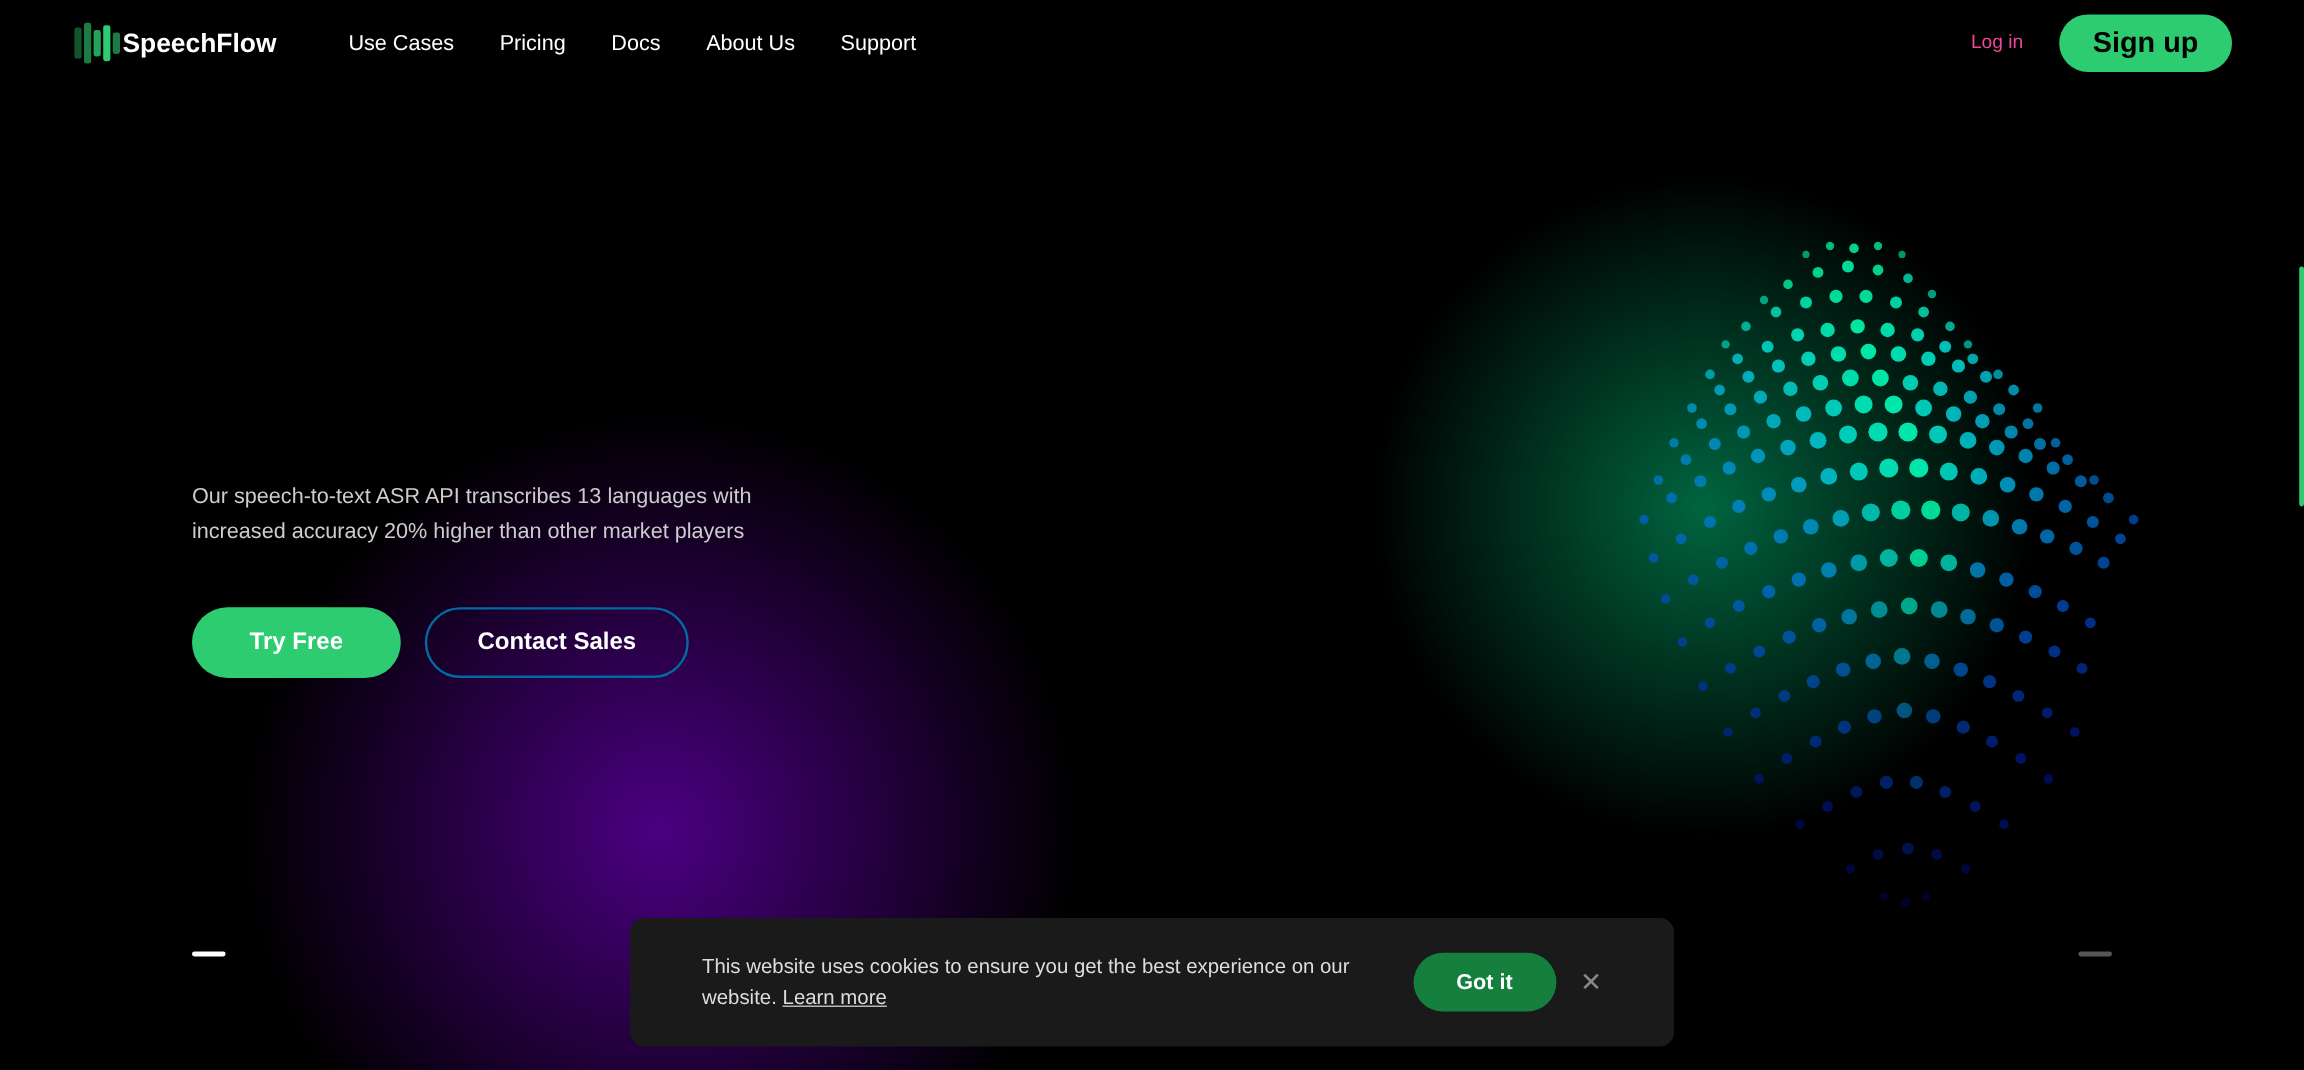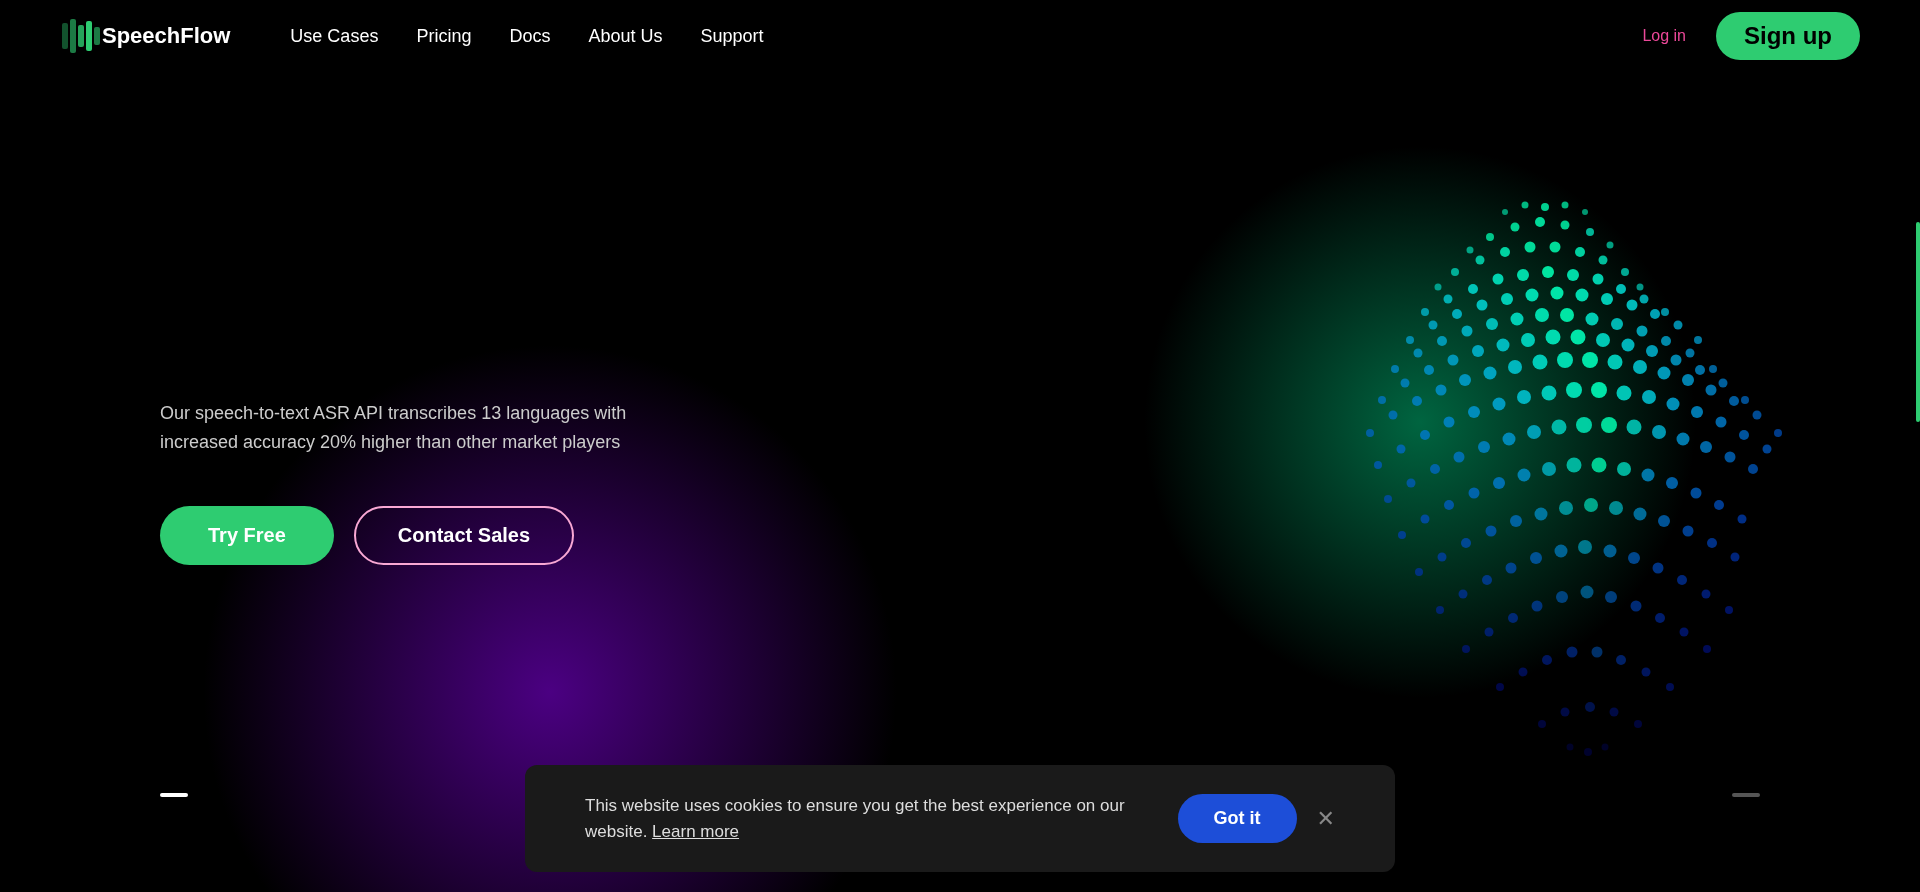--- a/index.html
+++ b/index.html
@@ -143,21 +143,21 @@
       border: none;
       cursor: pointer;
     }
     .contact-sales-btn {
       background: transparent;
       color: #fff;
       font-size: 20px;
       font-weight: 600;
       padding: 16px 42px;
       border-radius: 40px;
-      border: 2px solid #f9a8d4;
+      border: 2px solid #0369a1;
       cursor: pointer;
       text-align: right;
     }
 
     
     .dot-line-left {
       position: absolute;
       bottom: 95px;
       left: 160px;
       width: 28px;
@@ -213,21 +213,21 @@
       color: #ddd;
       text-decoration: underline;
     }
     .cookie-actions {
       display: flex;
       align-items: center;
       gap: 20px;
       margin-left: 40px;
     }
     .got-it-btn {
-      background: #1d4ed8;
+      background: #15803d;
       color: #fff;
       font-size: 18px;
       font-weight: 600;
       padding: 14px 36px;
       border-radius: 30px;
       border: none;
       cursor: pointer;
     }
     .close-icon-btn {
       background: none;

